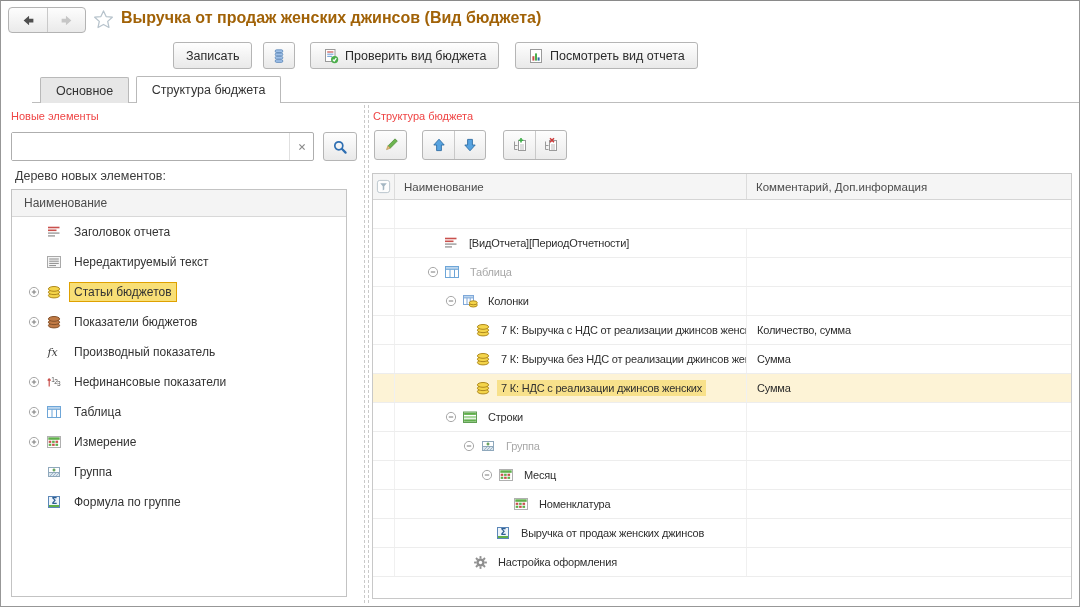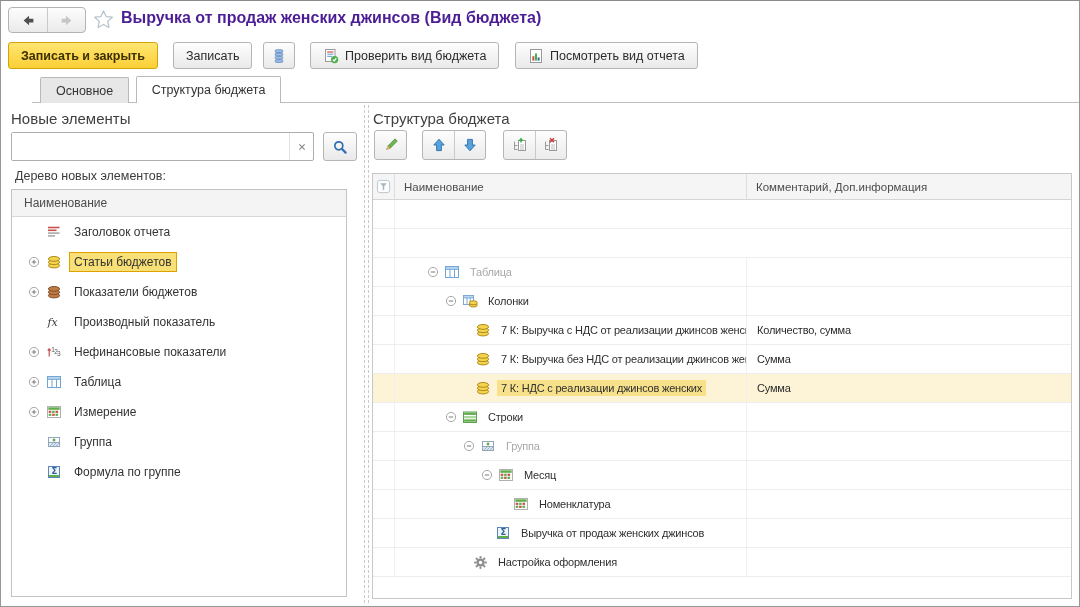--- a/index.html
+++ b/index.html
@@ -9,40 +9,40 @@
   .icn{display:inline-flex;align-items:center;justify-content:flex-start;flex:0 0 auto;}
   .icn svg{display:block;}
 
   
   .titlebar{position:absolute;left:0;top:0;right:0;height:38px;background:#fff;}
   .navgroup{position:absolute;left:7px;top:6px;display:flex;border:1px solid #b3b3b3;border-radius:4px;
     overflow:hidden;background:linear-gradient(#fdfdfd,#eaeaea);}
   .navbtn{width:38px;height:24px;border:none;background:transparent;display:flex;align-items:center;justify-content:center;padding:0;cursor:pointer;}
   .navbtn + .navbtn{border-left:1px solid #c9c9c9;}
   .star{position:absolute;left:92px;top:8px;cursor:pointer;}
-  .wtitle{position:absolute;left:120px;top:8px;font-size:16px;font-weight:bold;color:#4c1d95;white-space:nowrap;}
+  .wtitle{position:absolute;left:120px;top:8px;font-size:16px;font-weight:bold;color:#a16207;white-space:nowrap;}
 
   
   .toolbar{position:absolute;left:0;top:39px;right:0;height:32px;}
   .btn{position:absolute;top:2px;height:27px;display:inline-flex;align-items:center;gap:6px;padding:0 12px;
     border:1px solid #b5b5b5;border-radius:3px;background:linear-gradient(#fefefe,#e9e9e9);
     font-family:inherit;font-size:12.5px;color:#2b2b2b;box-sizing:border-box;cursor:pointer;white-space:nowrap;}
   .btn.yellow{background:linear-gradient(#ffe571,#fbd037);border-color:#d2a40a;font-weight:bold;color:#3c3000;}
   .btn.iconbtn{padding:0 7px;}
 
   
   .tabstrip{position:absolute;left:0;right:0;top:75px;height:26px;border-bottom:1px solid #bdbdbd;padding-left:8px;margin-left:31px;}
   .tab{display:inline-flex;align-items:center;height:26px;box-sizing:border-box;padding:0 15px;margin-right:3px;
     border:1px solid #b9b9b9;border-bottom:none;border-radius:2px 2px 0 0;background:#e7e7e7;color:#333;
     font-size:12.5px;cursor:pointer;position:relative;vertical-align:bottom;}
   .tab.active{background:#fff;height:27px;z-index:3;}
 
   
   .content{position:absolute;left:0;top:102px;right:0;bottom:0;background:#fff;}
-  .sec-title{position:absolute;font-size:15px;color:#404040;white-space:nowrap;}
+  .sec-title{position:absolute;font-size:11px;color:#ef4444;white-space:nowrap;}
 
   
   .searchbox{position:absolute;left:10px;top:29px;width:303px;height:29px;box-sizing:border-box;
     border:1px solid #aeaeae;border-radius:2px;display:flex;align-items:stretch;background:#fff;}
   .searchbox input{flex:1;border:none;outline:none;padding:0 7px;font-family:inherit;font-size:12.5px;min-width:0;}
   .clearbtn{width:24px;display:flex;align-items:center;justify-content:center;border:none;background:transparent;
     border-left:1px solid #e0e0e0;cursor:pointer;padding:0;}
   .searchbtn{position:absolute;left:322px;top:29px;width:34px;height:29px;border:1px solid #b5b5b5;border-radius:3px;
     background:linear-gradient(#fefefe,#e9e9e9);display:flex;align-items:center;justify-content:center;cursor:pointer;}
   .tree-label{position:absolute;left:14px;top:66px;color:#3c3c3c;font-size:12.5px;}
@@ -111,23 +111,20 @@
     </div>
     <span class="star icn">
         <svg width="21" height="21" viewBox="0 0 20 20">
           <path d="M10 1.8 l2.5 5.4 5.9.6 -4.4 4 1.2 5.8 -5.2-2.9 -5.2 2.9 1.2-5.8 -4.4-4 5.9-.6 Z" fill="#fff" stroke="#b7c3cc" stroke-width="1.2" stroke-linejoin="round"></path>
         </svg>
       </span>
     <div class="wtitle">Выручка от продаж женских джинсов (Вид бюджета)</div>
   </div>
 
   <div class="toolbar">
-    <button class="btn yellow" style="left:7px;">
-        <span>Записать и закрыть</span>
-      </button>
     <button class="btn" style="left:172px;">
         <span>Записать</span>
       </button>
     <button class="btn iconbtn" style="left:262px;">
         <span class="icn">
           <svg width="16" height="16" viewBox="0 0 16 16">
             <g fill="#9fc0e8" stroke="#5b87b8" stroke-width="0.8">
               <rect x="4.2" y="1.8" width="7.6" height="2.7" rx="1.3"></rect>
               <rect x="4.2" y="5.1" width="7.6" height="2.7" rx="1.3"></rect>
               <rect x="4.2" y="8.4" width="7.6" height="2.7" rx="1.3"></rect>
@@ -207,20 +204,35 @@
               <svg width="16" height="16" viewBox="0 0 16 16">
                 <g stroke-width="1.6">
                   <line x1="2" y1="3.5" x2="13.5" y2="3.5" stroke="#c9514d"></line>
                   <line x1="2" y1="6.3" x2="10.5" y2="6.3" stroke="#c9514d"></line>
                   <line x1="2" y1="9.1" x2="13.5" y2="9.1" stroke="#a8a8a8"></line>
                   <line x1="2" y1="11.9" x2="9" y2="11.9" stroke="#a8a8a8"></line>
                 </g>
               </svg>
             </span>
             <span class="lbl">Заголовок отчета</span>
+          </div>
+          <div class="lrow">
+            <span class="sp" style="width: 34px;"></span>
+            <span class="icn">
+              <svg width="16" height="16" viewBox="0 0 16 16">
+                <rect x="1.5" y="2.5" width="13" height="11" fill="#f5f5f5" stroke="#a9a9a9"></rect>
+                <g stroke="#8a8a8a">
+                  <line x1="3.2" y1="5" x2="12.8" y2="5"></line>
+                  <line x1="3.2" y1="7.2" x2="12.8" y2="7.2"></line>
+                  <line x1="3.2" y1="9.4" x2="12.8" y2="9.4"></line>
+                  <line x1="3.2" y1="11.6" x2="10" y2="11.6"></line>
+                </g>
+              </svg>
+            </span>
+            <span class="lbl">Нередактируемый текст</span>
           </div>
           <div class="lrow">
             <span class="sp" style="width: 16px;"></span>
             <span class="icn exp">
               <svg width="12" height="12" viewBox="0 0 12 12">
                 <circle cx="6" cy="6" r="4.6" fill="#fff" stroke="#a8a8a8"></circle>
                 <path d="M3.8 6 h4.4 M6 3.8 v4.4" stroke="#7a7a7a" stroke-width="1"></path>
               </svg>
             </span>
             <span class="icn">
@@ -434,20 +446,34 @@
             <span>Комментарий, Доп.информация</span>
           </div>
       </div>
       <div id="right-tree-rows">
           <div class="rrow">
             <div class="c0"></div>
             <div class="c2"></div>
           </div>
           <div class="rrow">
             <div class="c0"></div>
+            <div class="c1">
+              <span class="sp" style="width: 48px;"></span>
+              <span class="icn">
+                <svg width="16" height="16" viewBox="0 0 16 16">
+                  <g stroke-width="1.6">
+                    <line x1="2" y1="3.5" x2="13.5" y2="3.5" stroke="#c9514d"></line>
+                    <line x1="2" y1="6.3" x2="10.5" y2="6.3" stroke="#c9514d"></line>
+                    <line x1="2" y1="9.1" x2="13.5" y2="9.1" stroke="#a8a8a8"></line>
+                    <line x1="2" y1="11.9" x2="9" y2="11.9" stroke="#a8a8a8"></line>
+                  </g>
+                </svg>
+              </span>
+              <span class="txt">[ВидОтчета][ПериодОтчетности]</span>
+            </div>
             <div class="c2"></div>
           </div>
           <div class="rrow gray">
             <div class="c0"></div>
             <div class="c1">
               <span class="sp" style="width: 32px;"></span>
               <span class="icn exp">
                 <svg width="12" height="12" viewBox="0 0 12 12">
                   <circle cx="6" cy="6" r="4.6" fill="#fff" stroke="#a8a8a8"></circle>
                   <path d="M3.8 6 h4.4" stroke="#7a7a7a" stroke-width="1"></path>

